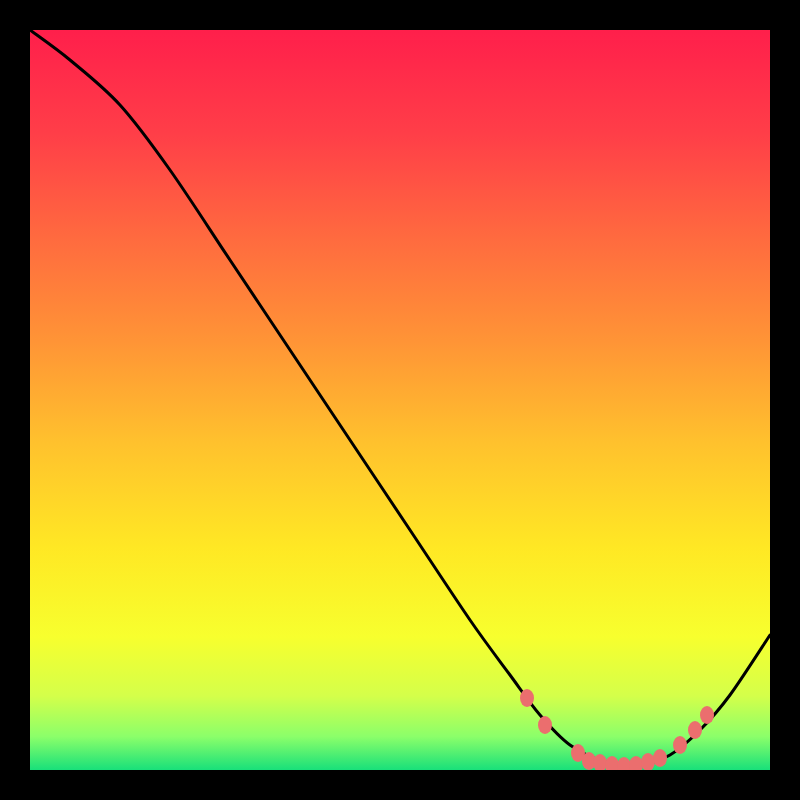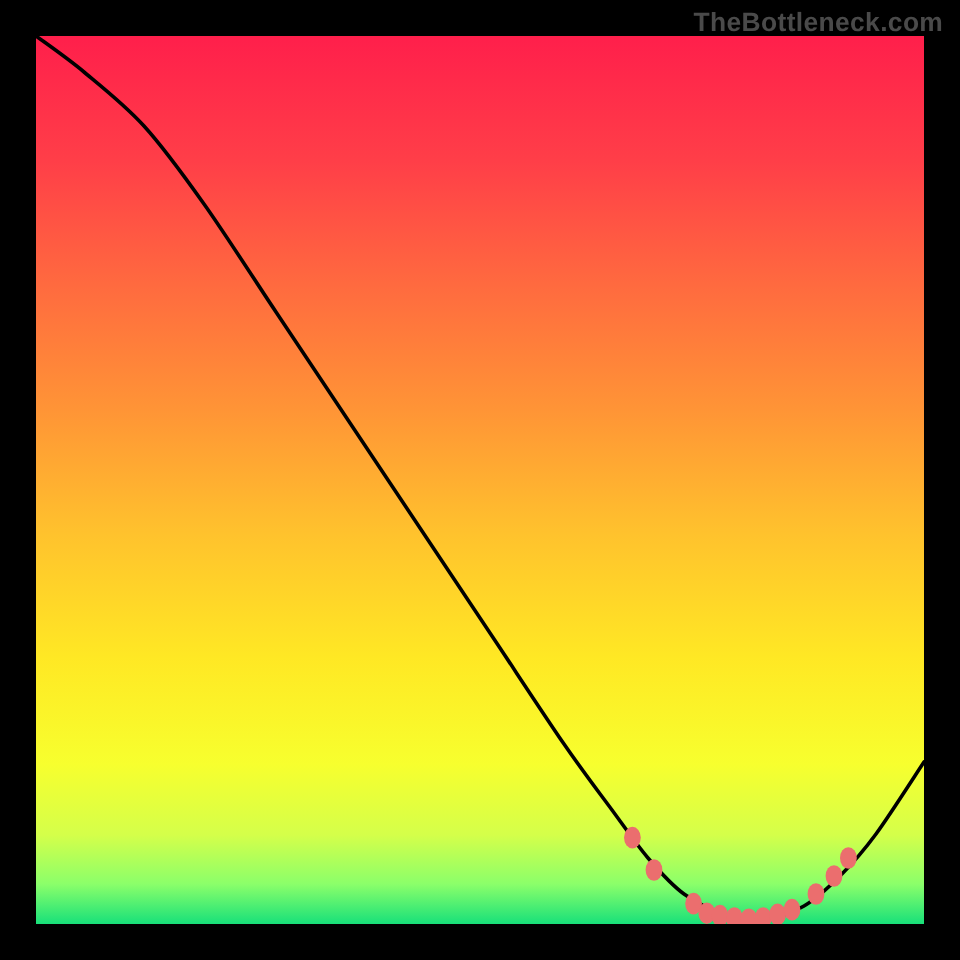--- a/index.html
+++ b/index.html
@@ -38,21 +38,20 @@
   }
   svg {
     display: block;
   }
 </style>
 </head>
 <body>
 
 <div class="frame">
 
-  <div class="watermark">TheBottleneck.com</div>
 
   <div class="plot">
     <svg width="740" height="740" viewBox="0 0 740 740">
       <defs>
         <linearGradient id="bg-grad" x1="0" y1="0" x2="0" y2="1">
 
         <stop offset="0%" stop-color="#ff1f4b"></stop>
             <stop offset="14.000000000000002%" stop-color="#ff3e48"></stop>
             <stop offset="28.000000000000004%" stop-color="#ff6a3f"></stop>
             <stop offset="42%" stop-color="#ff9436"></stop>

